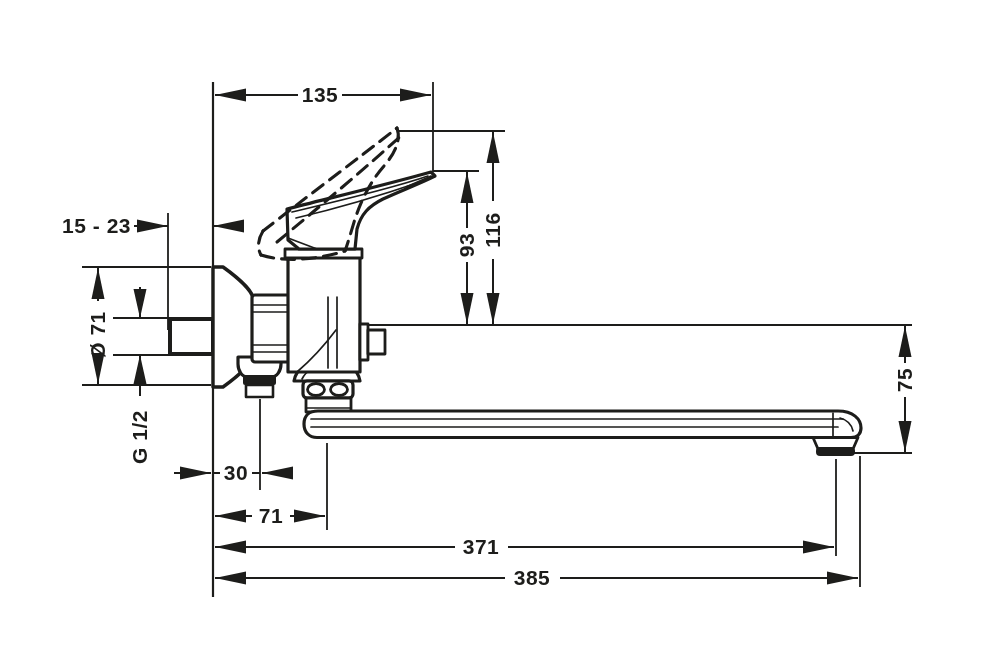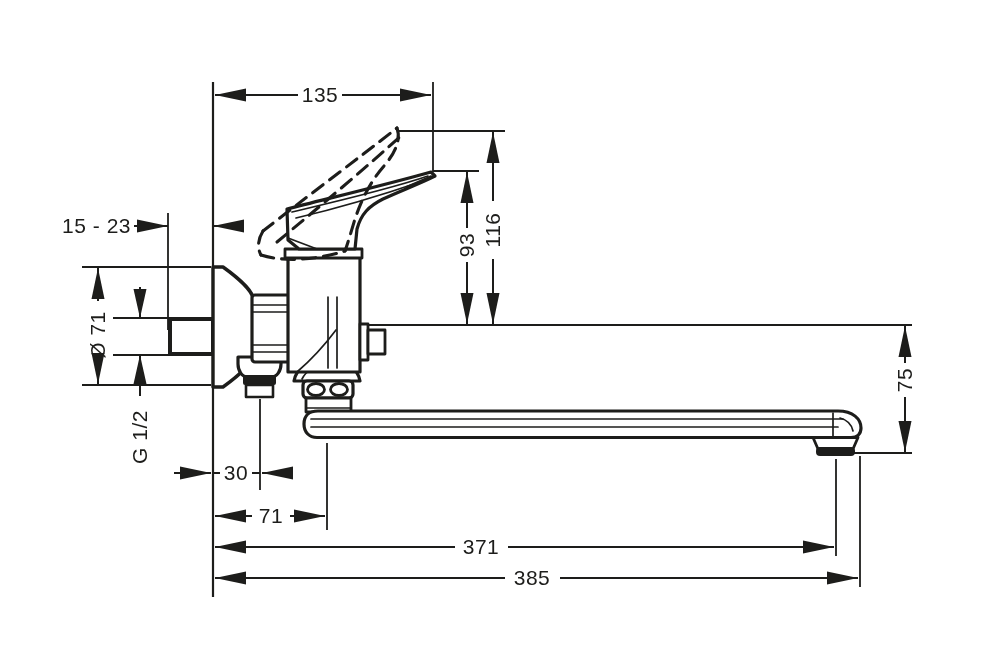--- a/index.html
+++ b/index.html
@@ -1,19 +1,19 @@
 <!DOCTYPE html>
 <html style="--line: #1d1d1b; --bg: #ffffff;"><head>
 <meta charset="utf-8">
 <style>
   :root { --line:#1d1d1b; --bg:#ffffff; }
   html,body { margin:0; padding:0; background:#e8e8e8; }
   .stage {
     width:1000px; height:670px; background:var(--bg);
-    position:relative; margin:0 auto; overflow:hidden;
+    position:relative; margin:0 auto; overflow:hidden;font-weight:bold;
   }
   svg { display:block; }
   .ol   { stroke:var(--line); fill:var(--bg); stroke-width:3.2; stroke-linejoin:round; stroke-linecap:round; }
   .olh  { stroke:var(--line); fill:var(--bg); stroke-width:3.4; stroke-linejoin:round; stroke-linecap:round; }
   .fillk{ fill:var(--line); stroke:none; }
   .thin { stroke:var(--line); fill:none; stroke-width:1.7; stroke-linecap:round; }
   .dim  { stroke:var(--line); fill:none; stroke-width:2; }
   .ext  { stroke:var(--line); fill:none; stroke-width:1.8; }
   .arw  { fill:var(--line); stroke:none; }
   .dsh  { stroke:var(--line); stroke-width:3.1; fill:none; stroke-dasharray:13 8; stroke-linecap:round; }

